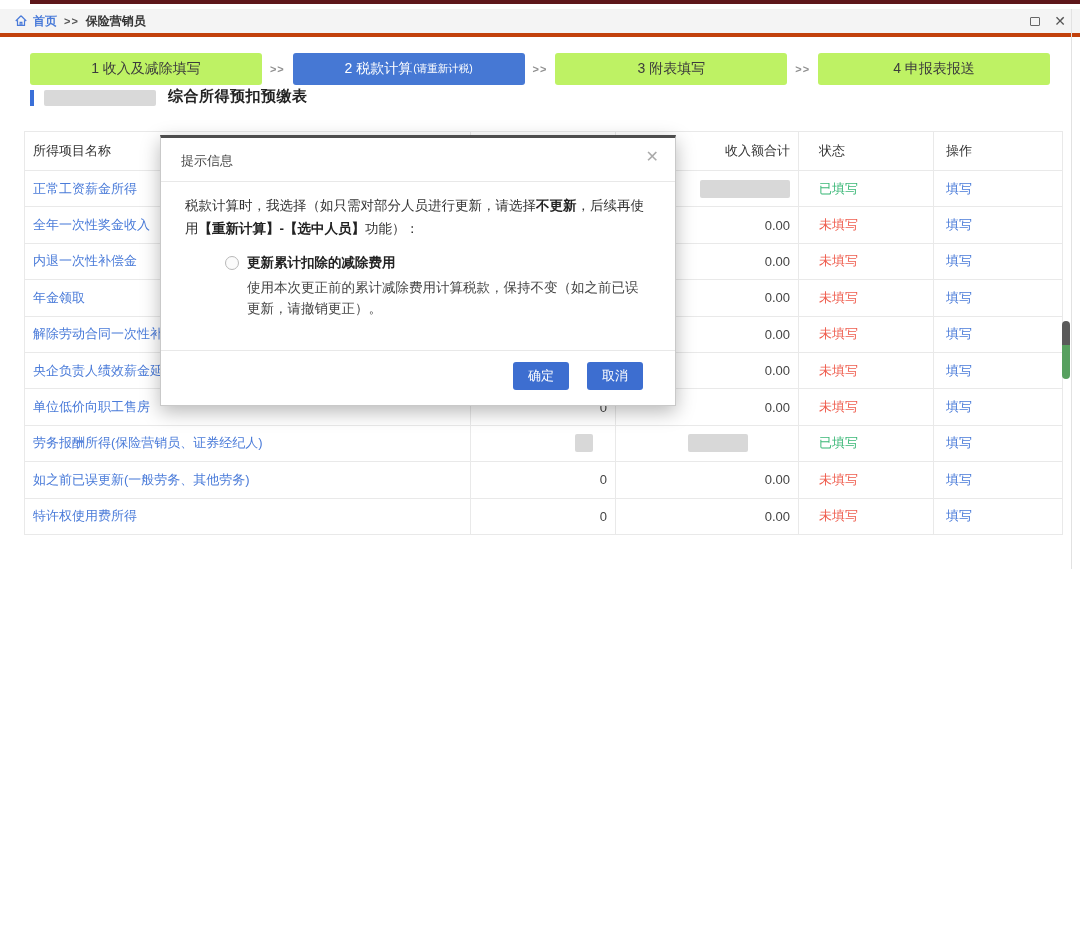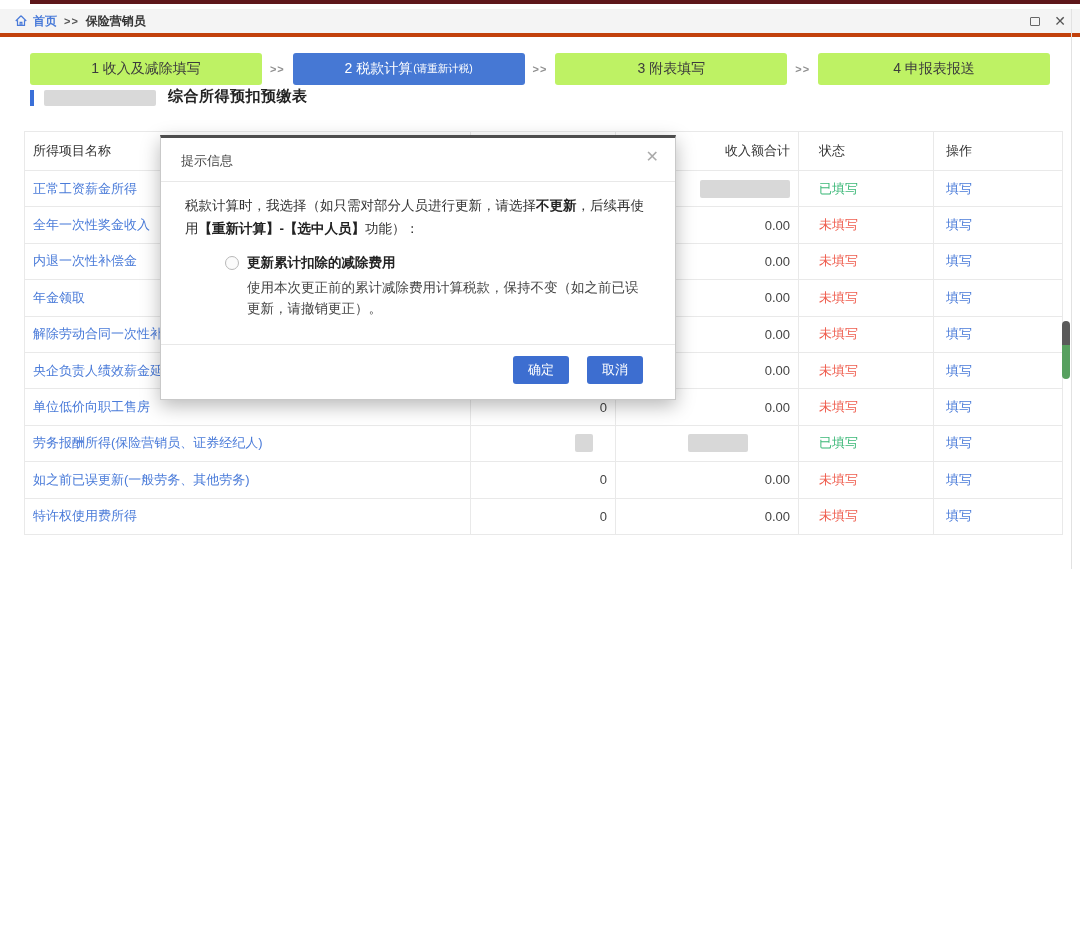--- a/index.html
+++ b/index.html
@@ -64,21 +64,21 @@
   .m-head { position:relative; padding:13px 20px 11px 20px; border-bottom:1px solid #e8e8e8; }
   .m-title { font-size:13px; color:#444; }
   .m-close { position:absolute; right:16px; top:11px; font-size:16px; color:#aaa; cursor:pointer; line-height:1; }
   .m-body { padding:13px 24px 4px 24px; font-size:13.5px; color:#333; line-height:1.7; }
   .m-intro b { color:#222; }
   .m-option { display:flex; align-items:flex-start; margin:11px 0 2px 40px; }
   .radio { flex:0 0 14px; width:14px; height:14px; border:1px solid #b8b8b8; border-radius:50%;
            background:#fbfbfb; margin:4px 8px 0 0; }
   .m-opt-label { font-weight:bold; font-size:13.5px; color:#222; }
   .m-opt-desc { margin:0 0 6px 62px; font-size:13.5px; color:#444; line-height:1.6; }
-  .m-foot { margin-top:14px; border-top:1px solid #e8e8e8; padding:11px 32px 15px 0;
+  .m-foot { margin-top:20px; border-top:1px solid #e8e8e8; padding:11px 32px 15px 0;
             display:flex; justify-content:flex-end; gap:18px;font-family:Liberation Mono, monospace; }
   .m-btn { background:#3d6ed0; color:#fff; border:none; border-radius:3px;
            font-size:13px; padding:5px 15px; font-family:inherit; cursor:pointer; }
 
   
   #winright { position:absolute; left:1071px; top:9px; width:1px; height:560px; background:#e2e2e2; }
   #scrollthumb { position:absolute; left:1062px; top:321px; width:8px; height:58px; border-radius:4px;
                  background:linear-gradient(to bottom,#5a5a5a 0%,#5a5a5a 42%,#57a05f 42%,#57a05f 100%); }
 </style>
 </head>

